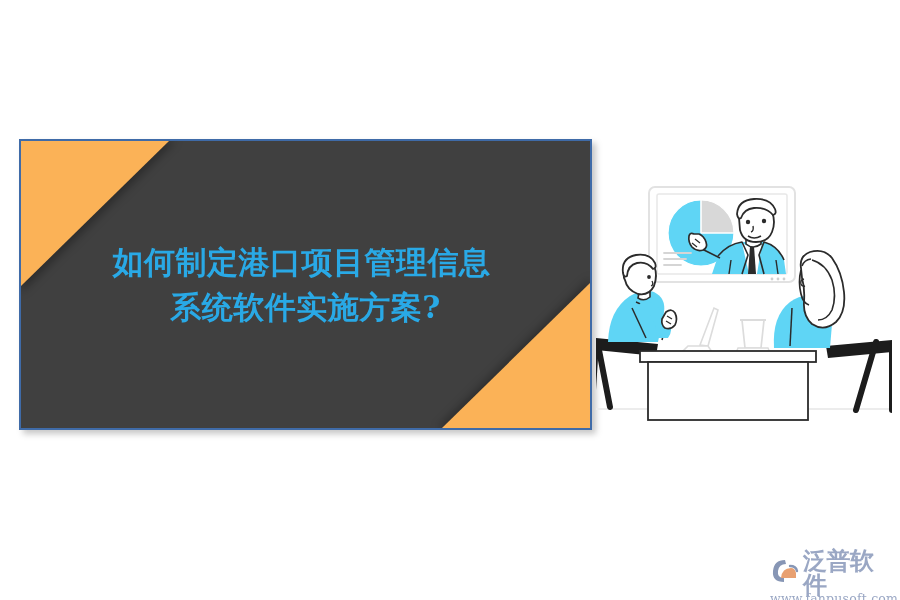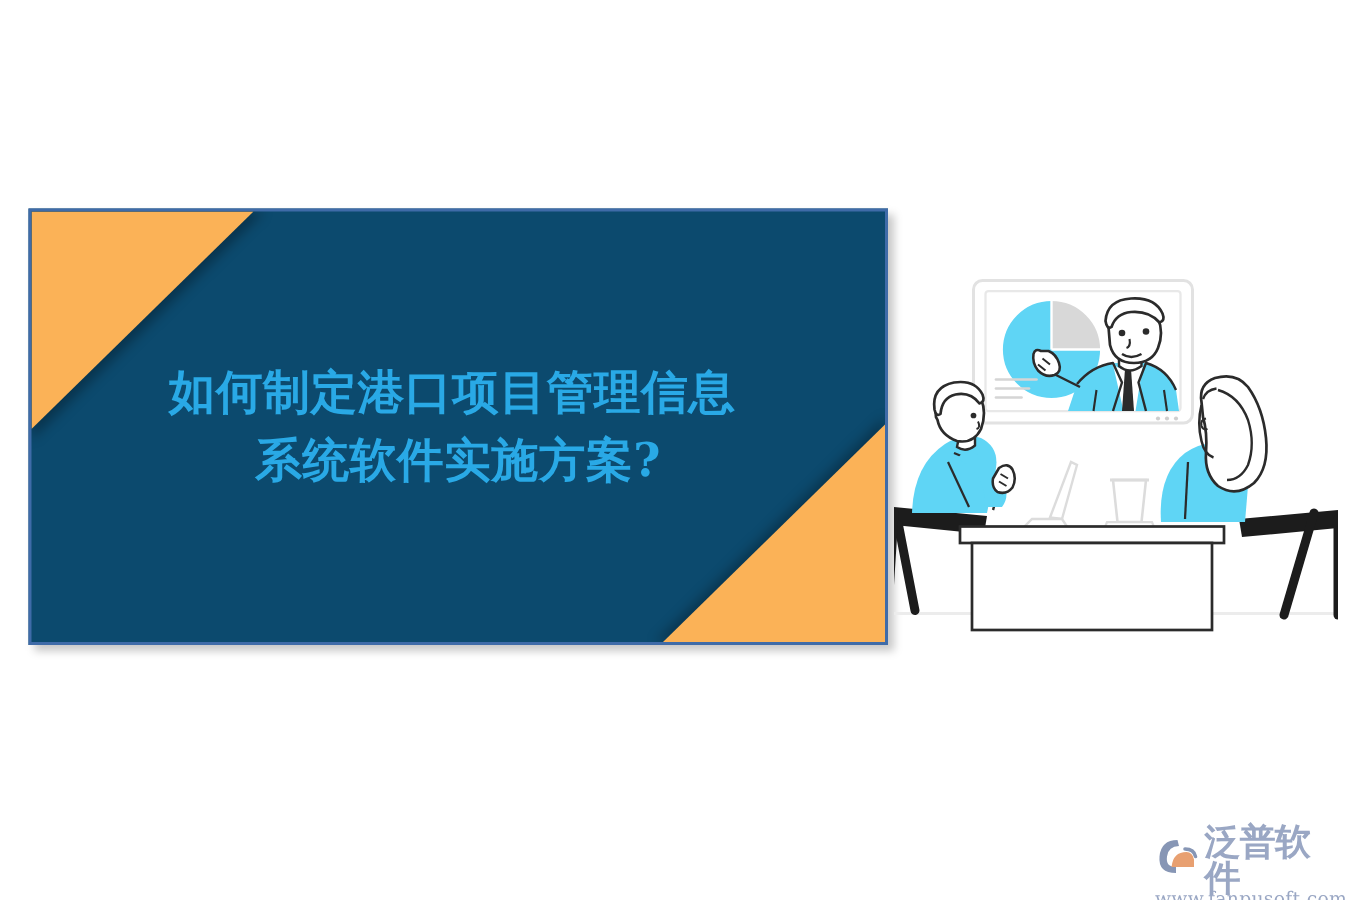--- a/index.html
+++ b/index.html
@@ -17,21 +17,21 @@
 
   
   #title-card {
     position: absolute;
     left: 19px;
     top: 139px;
     width: 573px;
     height: 291px;
     box-sizing: border-box;
     border: 2px solid #3f6ba8;
-    background: #0c4a6e;
+    background: #404040;
     overflow: hidden;
   }
   
   #title-card-shadow {
     position: absolute;
     left: 23px;
     top: 143px;
     width: 573px;
     height: 291px;
     background: rgba(0,0,0,0.22);

